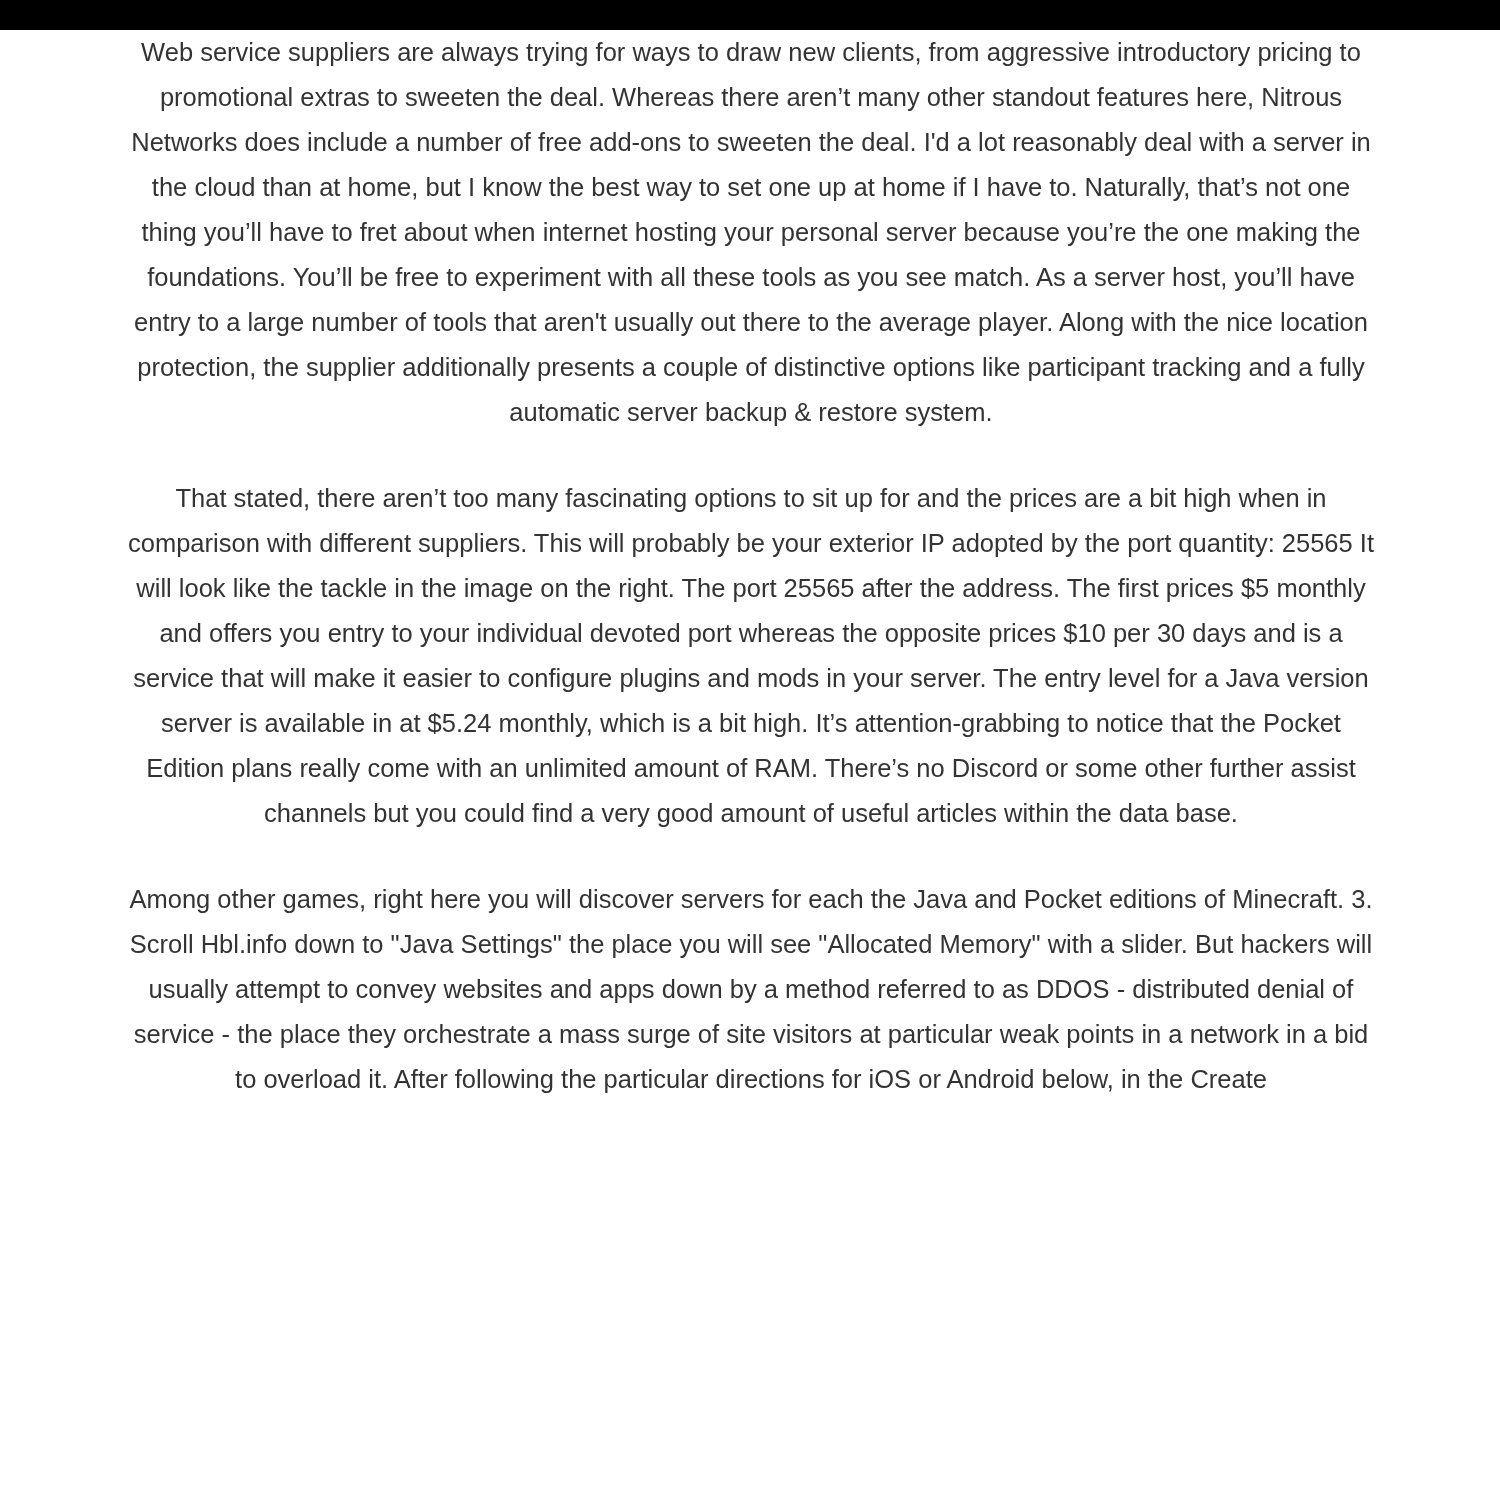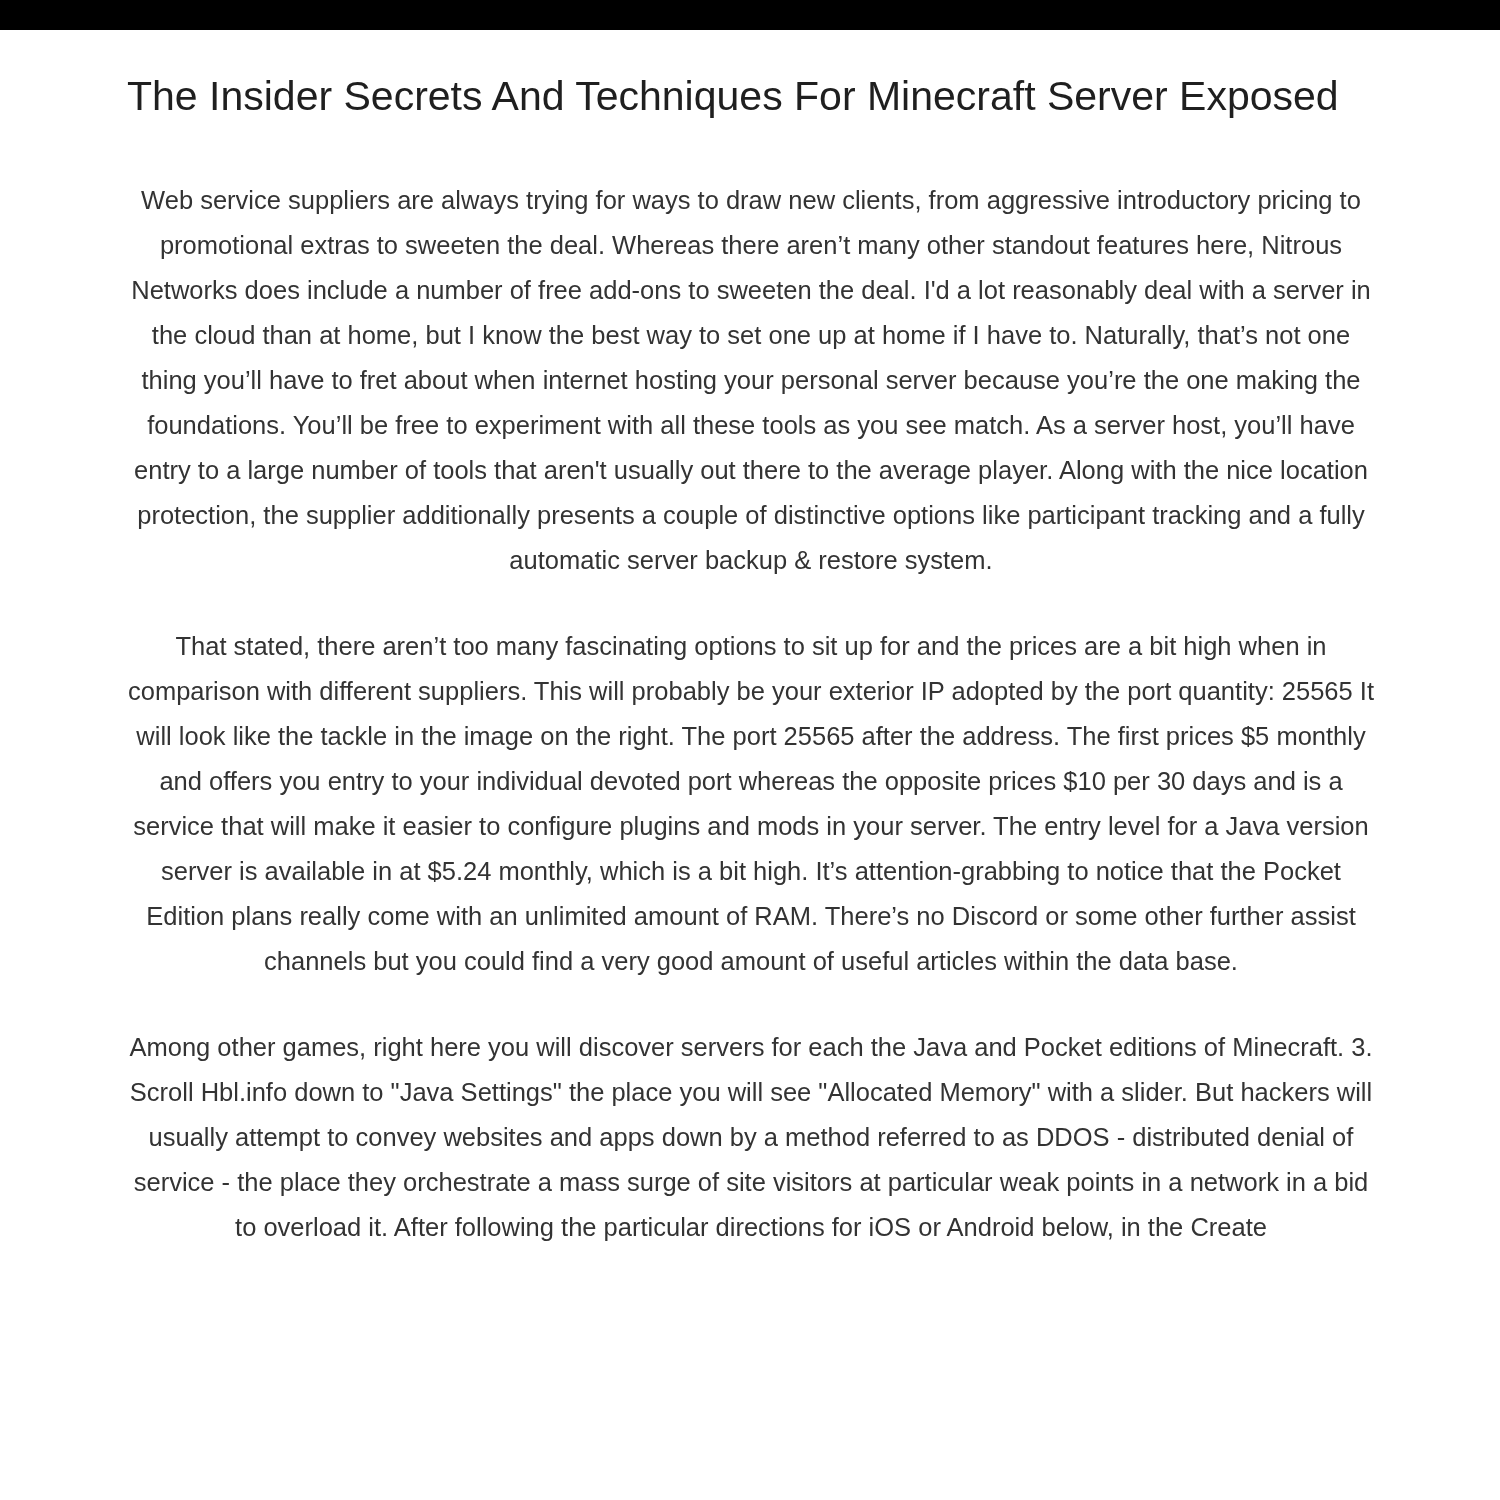--- a/index.html
+++ b/index.html
@@ -43,21 +43,20 @@
     font-weight: 400;
     text-align: center;
   }
 </style>
 </head>
 <body>
 
 <div class="top-bar"></div>
 
 <div class="content">
-  <h1 class="page-title">The Insider Secrets And Techniques For Minecraft Server Exposed</h1>
 
   <div class="article">
     <p>Web service suppliers are always trying for ways to draw new clients, from aggressive introductory pricing to promotional extras to sweeten the deal. Whereas there aren’t many other standout features here, Nitrous Networks does include a number of free add-ons to sweeten the deal. I'd a lot reasonably deal with a server in the cloud than at home, but I know the best way to set one up at home if I have to. Naturally, that’s not one thing you’ll have to fret about when internet hosting your personal server because you’re the one making the foundations. You’ll be free to experiment with all these tools as you see match. As a server host, you’ll have entry to a large number of tools that aren't usually out there to the average player. Along with the nice location protection, the supplier additionally presents a couple of distinctive options like participant tracking and a fully automatic server backup &amp; restore system.</p>
 
     <p>That stated, there aren’t too many fascinating options to sit up for and the prices are a bit high when in comparison with different suppliers. This will probably be your exterior IP adopted by the port quantity: 25565 It will look like the tackle in the image on the right. The port 25565 after the address. The first prices $5 monthly and offers you entry to your individual devoted port whereas the opposite prices $10 per 30 days and is a service that will make it easier to configure plugins and mods in your server. The entry level for a Java version server is available in at $5.24 monthly, which is a bit high. It’s attention-grabbing to notice that the Pocket Edition plans really come with an unlimited amount of RAM. There’s no Discord or some other further assist channels but you could find a very good amount of useful articles within the data base.</p>
 
     <p>Among other games, right here you will discover servers for each the Java and Pocket editions of Minecraft. 3. Scroll Hbl.info down to "Java Settings" the place you will see "Allocated Memory" with a slider. But hackers will usually attempt to convey websites and apps down by a method referred to as DDOS - distributed denial of service - the place they orchestrate a mass surge of site visitors at particular weak points in a network in a bid to overload it. After following the particular directions for iOS or Android below, in the Create</p>
   </div>
 </div>
 

